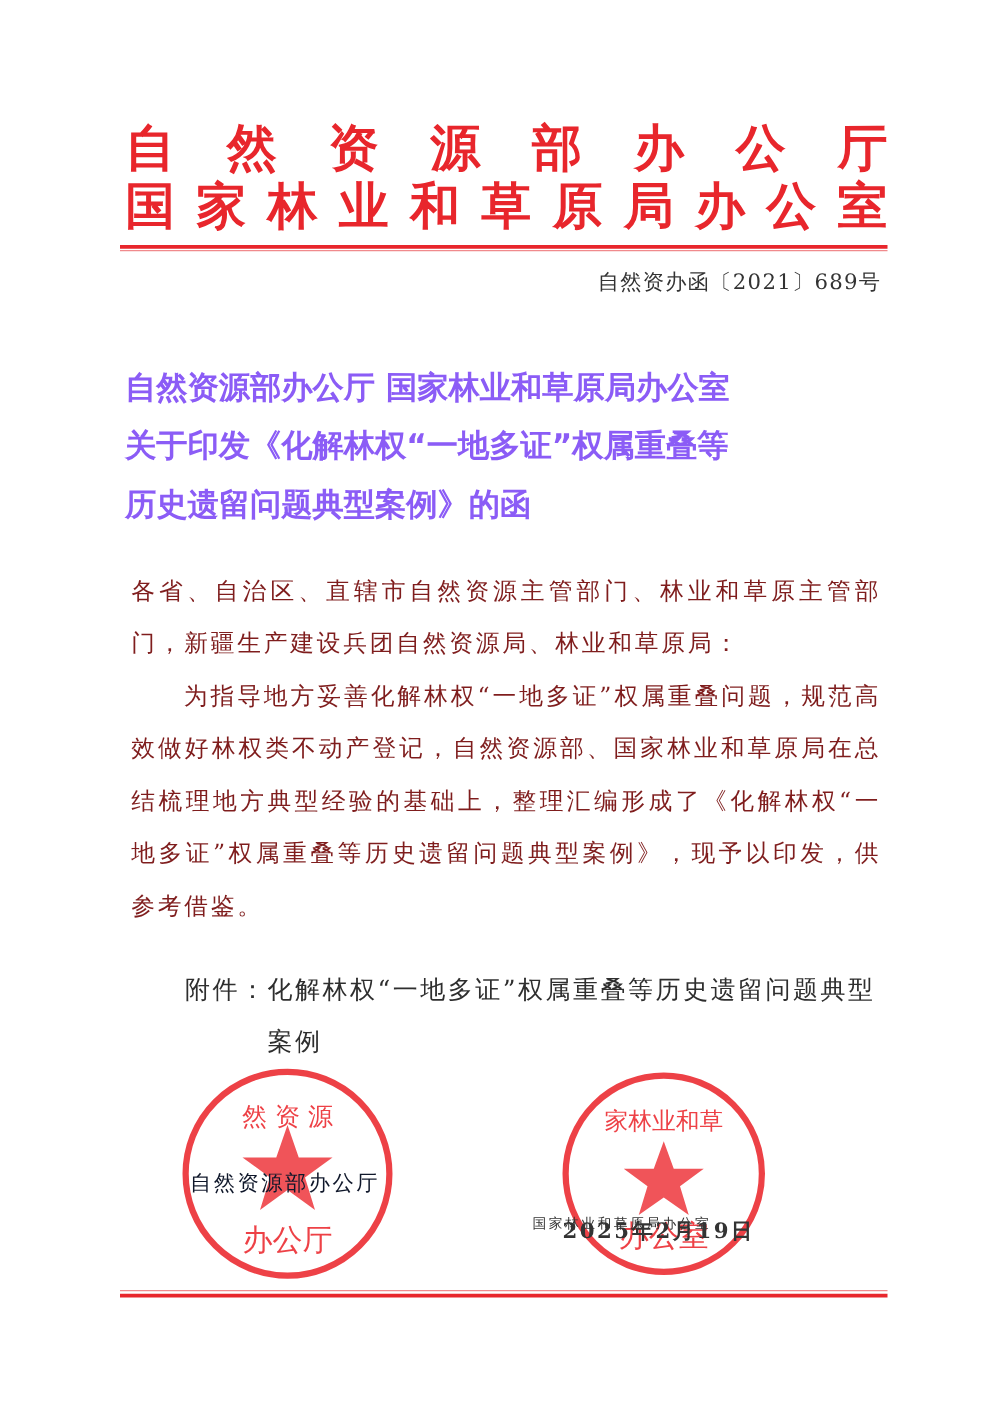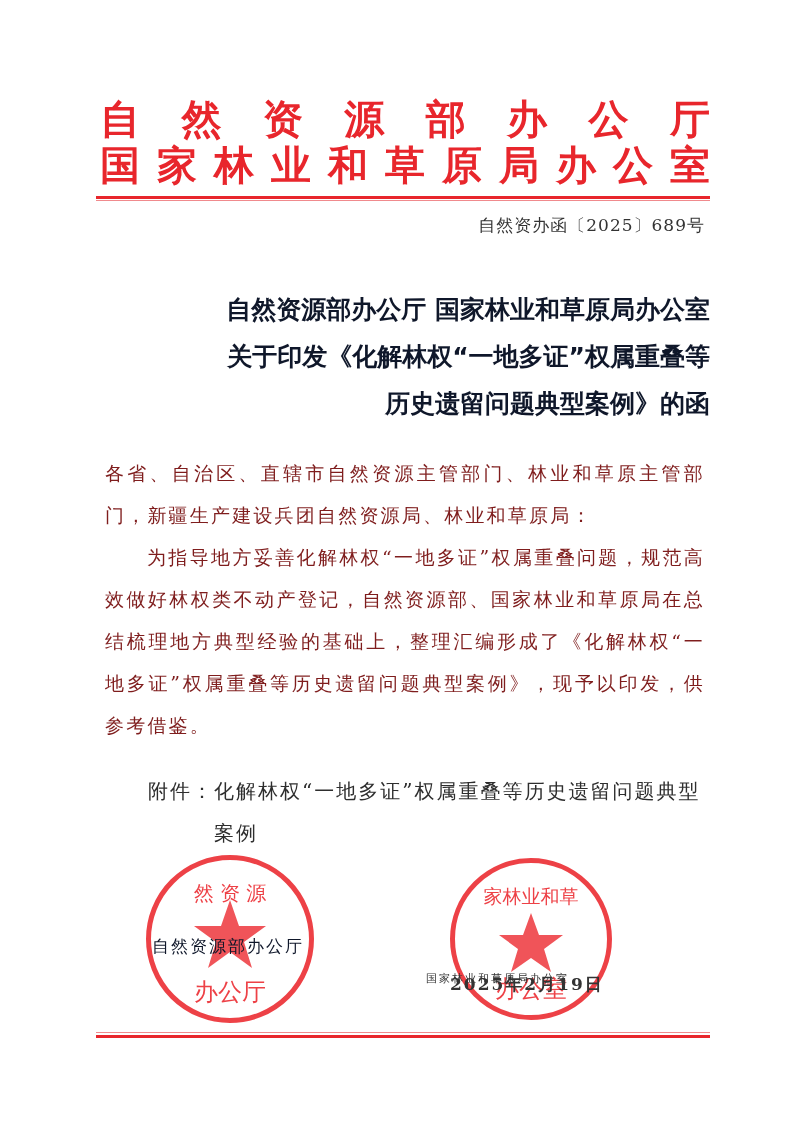--- a/index.html
+++ b/index.html
@@ -28,22 +28,22 @@
   .rule-top-thin {
     position: absolute; left: 96px; width: 614px; top: 200px;
     height: 1px; background: #f08a8d;
   }
   .docno {
     position: absolute; right: 95px; top: 214px;
     font-size: 17px; letter-spacing: 1px; color: #333;
   }
   .title {
     position: absolute; left: 100px; width: 610px; top: 286px;
-    text-align: right; font-family: "DejaVu Sans", "Liberation Sans", sans-serif;
-    font-weight: bold; font-size: 25px; line-height: 47px; color: #0f172a;
+    text-align: left; font-family: "DejaVu Sans", "Liberation Sans", sans-serif;
+    font-weight: bold; font-size: 25px; line-height: 47px; color: #8b5cf6;
   }
   .body {
     position: absolute; left: 105px; width: 600px; top: 452px;
     font-size: 19px; line-height: 42px; color: #7f1d1d; letter-spacing: 2.2px;
     text-align: justify;
   }
   .body p { margin: 0; }
   .indent { text-indent: 42px; }
   .attach {
     position: absolute; left: 148px; width: 560px; top: 770px;
@@ -103,21 +103,21 @@
     <span>局</span>
     <span>办</span>
     <span>公</span>
     <span>室</span>
   </div>
 </div>
 
 <div class="rule-top"></div>
 <div class="rule-top-thin"></div>
 
-<div class="docno">自然资办函〔2025〕689号</div>
+<div class="docno">自然资办函〔2021〕689号</div>
 
 <div class="title">
   <div>自然资源部办公厅 国家林业和草原局办公室</div>
   <div>关于印发《化解林权“一地多证”权属重叠等</div>
   <div>历史遗留问题典型案例》的函</div>
 </div>
 
 <div class="body">
   <p>各省、自治区、直辖市自然资源主管部门、林业和草原主管部门，新疆生产建设兵团自然资源局、林业和草原局：</p>
   <p class="indent">为指导地方妥善化解林权“一地多证”权属重叠问题，规范高效做好林权类不动产登记，自然资源部、国家林业和草原局在总结梳理地方典型经验的基础上，整理汇编形成了《化解林权“一地多证”权属重叠等历史遗留问题典型案例》，现予以印发，供参考借鉴。</p>

